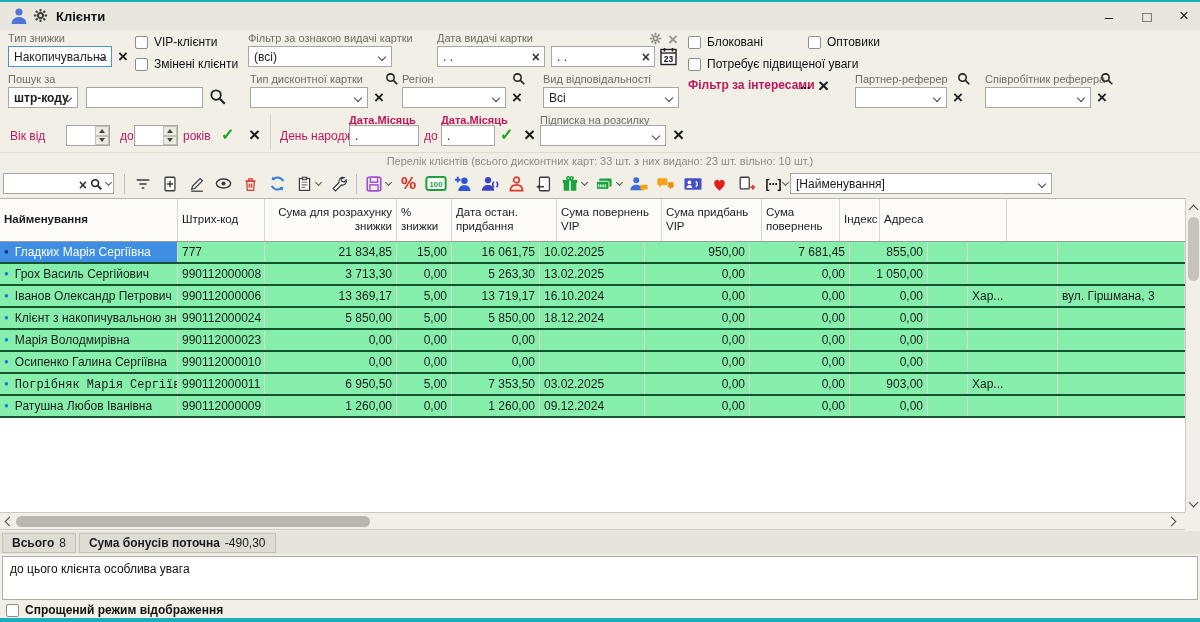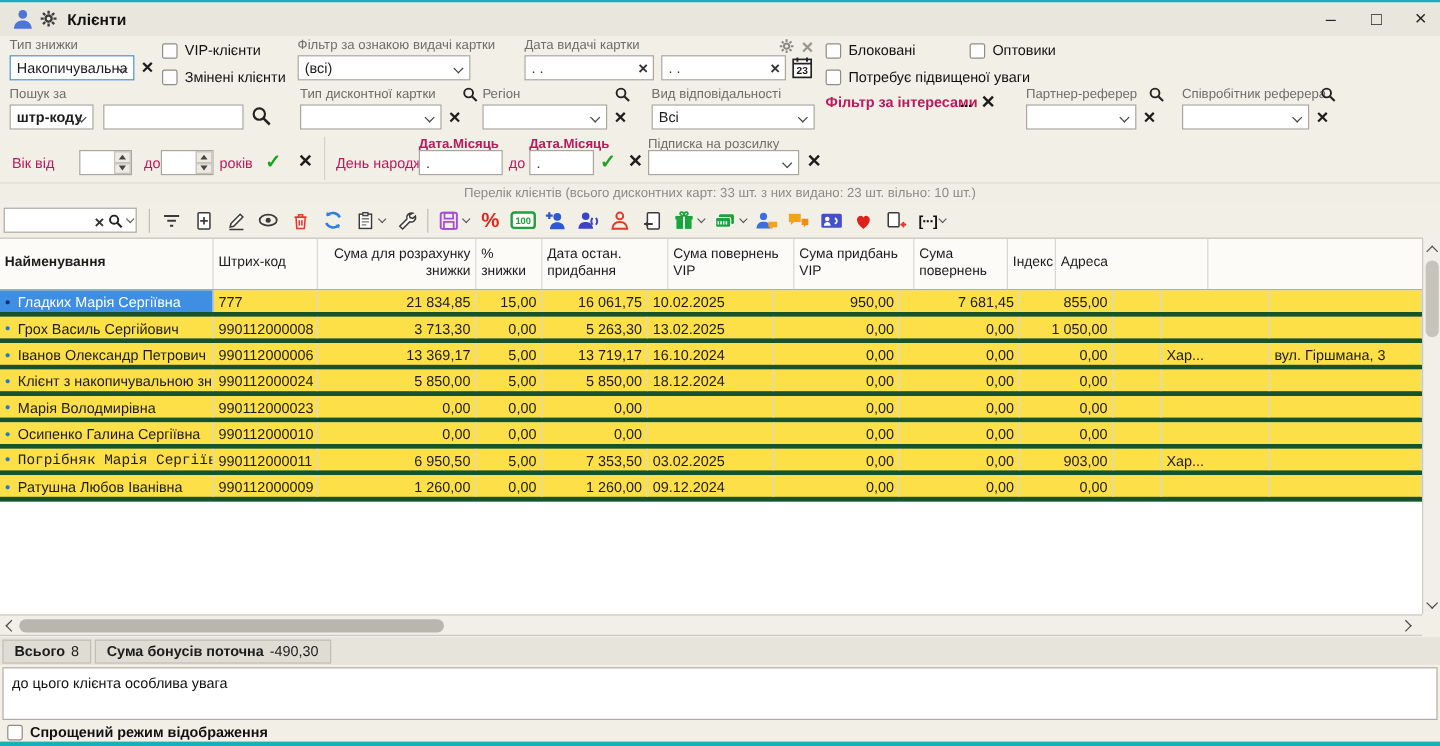--- a/index.html
+++ b/index.html
@@ -42,21 +42,21 @@
   .tsep{width:1px;height:20px;background:#c2bfb6;margin:0 4px;flex:none}
   .tsearch{position:relative;width:111px;height:21px;background:#fff;border:1px solid #a8a69e;margin-right:6px;flex:none}
   .pct{color:#e0271b;font-size:17px;font-weight:bold}
   .morebox{font-size:12px;font-weight:bold;color:#111;letter-spacing:-1px}
   
   .grid{position:absolute;left:0;top:196px;width:1185px;height:314px;background:#fff;border-top:1px solid #b7b4ab}
   .thead{display:flex;height:43px;border-bottom:1px solid #9c9c96;background:#fcfbf8}
   .th{border-right:1px solid #d8d8d2;padding:2px 4px;font-size:11.5px;line-height:1.2;display:flex;align-items:center;overflow:hidden;flex:none}
   .th.right{justify-content:flex-end;text-align:right}
   .th.first{font-weight:bold}
-  .trow{display:flex;height:22px;border-bottom:4px solid #14532d;background:#fde047}
+  .trow{display:flex;height:22px;border-bottom:2px solid #14532d;background:#86efac}
   .td{border-right:1px solid #d8d8d2;padding:0 4px;font-size:12px;line-height:20px;white-space:nowrap;overflow:hidden;flex:none}
   .dot{color:#1e78e0;font-size:8px;margin-right:6px;vertical-align:2px}
   .sel{background:#3e8ee4;color:#fff}
   .sel .dot{color:#0e2f73}
   
   .vscroll{position:absolute;left:1185px;top:196px;width:15px;height:314px;background:#f1efe7;border-left:1px solid #ccc9c0}
   .hscroll{position:absolute;left:0;top:510px;width:1185px;height:18px;background:#f1efe7;border-top:1px solid #ccc9c0;border-bottom:1px solid #ccc9c0}
   .thumbv{position:absolute;left:2px;top:19px;width:11px;height:64px;background:#c6c3ba;border-radius:6px}
   .thumbh{position:absolute;left:16px;top:3px;width:354px;height:11px;background:#b9b6ad;border-radius:6px}
   .sbtn{position:absolute;width:15px;height:16px;display:flex;align-items:center;justify-content:center}
@@ -432,20 +432,24 @@
       <svg width="19" height="18" viewBox="0 0 20 20">
           <rect x="3" y="2.5" width="10" height="13" rx="1" fill="#fff" stroke="#3a3a3a" stroke-width="1.4"></rect>
           <path d="M14.5 13.5h5M17 11v5" stroke="#e0392e" stroke-width="1.6"></path>
           <path d="M14 13.5l1.8-1.4v2.8zM20 13.5l-1.8-1.4v2.8zM17 10.7l-1.4 1.8h2.8zM17 16.3l-1.4-1.8h2.8z" fill="#e0392e"></path>
         </svg>
     </span>
     <span class="tbtn dd morebox">
       <span data-bind="toolbar.more_glyph">[···]</span>
         <span class="ddc"></span>
     </span>
+    <div class="combo" style="left:790px;top:3px;width:262px">
+      <span data-bind="toolbar.column_selector">[Найменування]</span>
+        <span class="chv"></span>
+    </div>
   </div>
 
   <div class="grid">
     <div class="thead">
         <div class="th first" style="width: 178px;">Найменування</div>
         <div class="th" style="width: 87px;">Штрих-код</div>
         <div class="th right" style="width: 132px;">Сума для розрахунку знижки</div>
         <div class="th" style="width: 55px;">% знижки</div>
         <div class="th" style="width: 105px;">Дата остан. придбання</div>
         <div class="th" style="width: 105px;">Сума повернень VIP</div>

